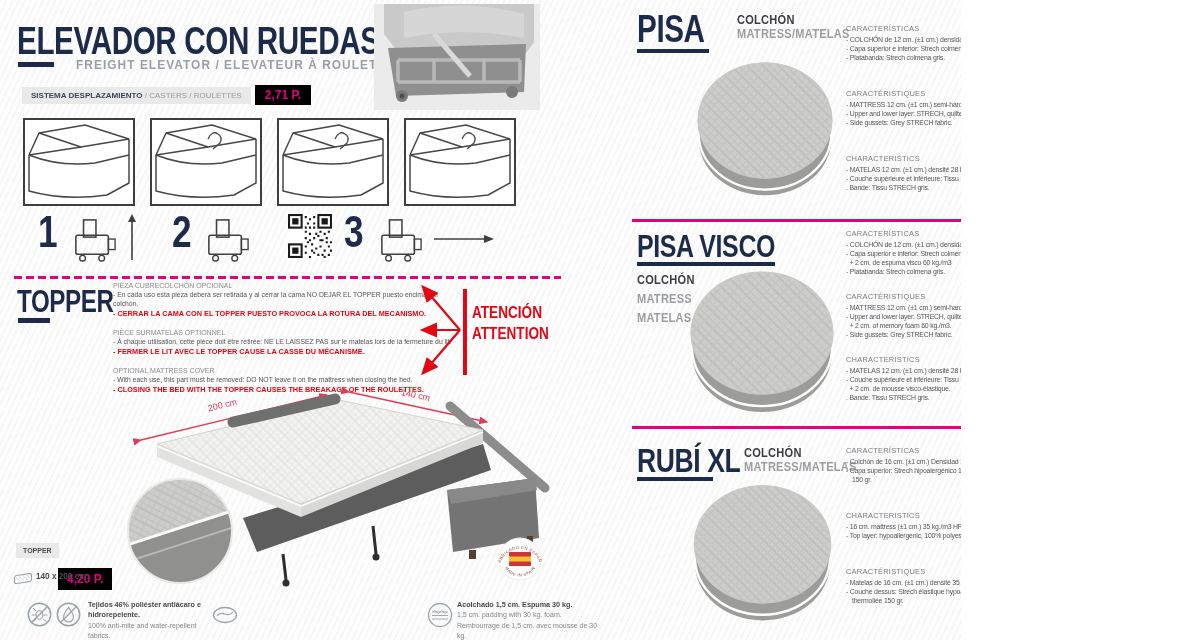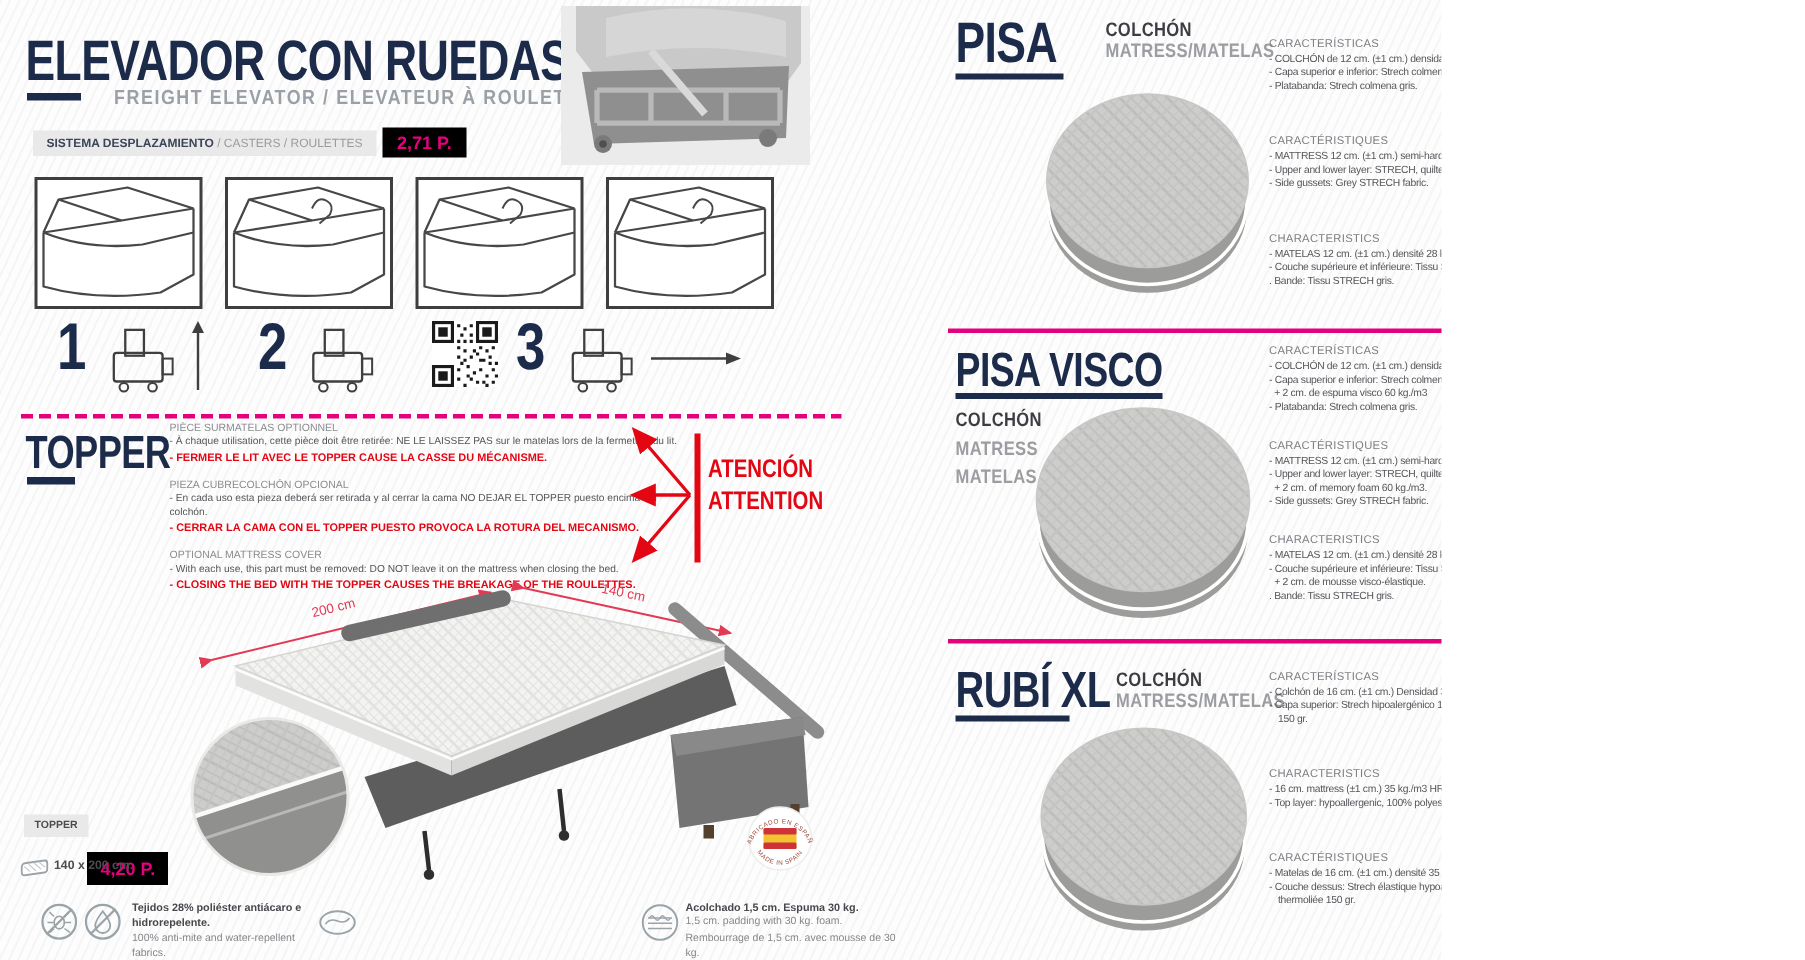--- a/index.html
+++ b/index.html
@@ -195,28 +195,28 @@
       <path d="M62 7 L52 3 L52 11 Z" fill="#3f3f3f"></path>
       </svg></div>
 
   <div class="divider-dash" style="left:14px;top:276px;width:547px"></div>
 
   <div class="abs ttl" style="left:17px;top:286px;font-size:31px">TOPPER</div>
   <div class="bar" style="left:18px;top:318px;width:32px;height:4.5px"></div>
 
   <div class="abs warnwrap" style="left:113px;top:282px">
     <div class="warn-block">
+      <div class="warn-h">PIEZA CUBRECOLCHÓN OPCIONAL</div>
+      <div class="warn-l">- En cada uso esta pieza deberá ser retirada y al cerrar la cama NO DEJAR EL TOPPER puesto encima del colchón.</div>
+      <div class="warn-r">- CERRAR LA CAMA CON EL TOPPER PUESTO PROVOCA LA ROTURA DEL MECANISMO.</div>
+    </div>
+    <div class="warn-block">
       <div class="warn-h">PIÈCE SURMATELAS OPTIONNEL</div>
       <div class="warn-l">- À chaque utilisation, cette pièce doit être retirée:  NE LE LAISSEZ PAS sur le matelas lors de la fermeture du lit.</div>
       <div class="warn-r">- FERMER LE LIT AVEC LE TOPPER  CAUSE LA CASSE DU MÉCANISME.</div>
-    </div>
-    <div class="warn-block">
-      <div class="warn-h">PIEZA CUBRECOLCHÓN OPCIONAL</div>
-      <div class="warn-l">- En cada uso esta pieza deberá ser retirada y al cerrar la cama NO DEJAR EL TOPPER puesto encima del colchón.</div>
-      <div class="warn-r">- CERRAR LA CAMA CON EL TOPPER PUESTO PROVOCA LA ROTURA DEL MECANISMO.</div>
     </div>
     <div class="warn-block">
       <div class="warn-h">OPTIONAL MATTRESS COVER</div>
       <div class="warn-l">- With each use, this part must be removed: DO NOT leave it on the mattress when closing the bed.</div>
       <div class="warn-r">- CLOSING THE BED WITH THE TOPPER CAUSES THE BREAKAGE OF THE ROULETTES.</div>
     </div>
   </div>
 
   <div class="abs" style="left:416px;top:282px">
     <svg width="46" height="96">
@@ -304,21 +304,21 @@
       <path d="M9 9 L6 6 M16 9 L19 6 M8.6 13 H4.6 M16.4 13 H20.4 M9 17 L6.4 19.6 M16 17 L19.6 19.6" stroke="#9aa3a8" stroke-width="1"></path>
       <line x1="4" y1="21" x2="21" y2="4" stroke="#9aa3a8" stroke-width="1.5"></line>
       </svg></div>
   <div class="abs" style="left:56px;top:602px">
     <svg width="25" height="25">
         <circle cx="12.5" cy="12.5" r="11.2" fill="none" stroke="#9aa3a8" stroke-width="1.5"></circle>
       <path d="M12.5 5.5 C9 10 7.5 12.5 7.5 15 a5 5 0 0 0 10 0 C17.5 12.5 16 10 12.5 5.5 Z" fill="none" stroke="#9aa3a8" stroke-width="1.2"></path>
       <line x1="4" y1="21" x2="21" y2="4" stroke="#9aa3a8" stroke-width="1.5"></line>
       </svg></div>
   <div class="abs" style="left:88px;top:600px;width:124px">
-    <div class="fn-b">Tejidos 28% poliéster antiácaro e hidrorepelente.</div>
+    <div class="fn-b">Tejidos 46% poliéster antiácaro e hidrorepelente.</div>
     <div class="fn-l">100% anti-mite and water-repellent fabrics.</div>
 
   </div>
 
   <div class="abs" style="left:212px;top:606px">
     <svg width="26" height="18">
         <ellipse cx="13" cy="9" rx="11.5" ry="7.5" fill="none" stroke="#9aa3a8" stroke-width="1.3"></ellipse>
       <path d="M5 10 q3 -4 8 -2 q5 2 8 -2" fill="none" stroke="#9aa3a8" stroke-width="1.1"></path>
       </svg></div>
 

